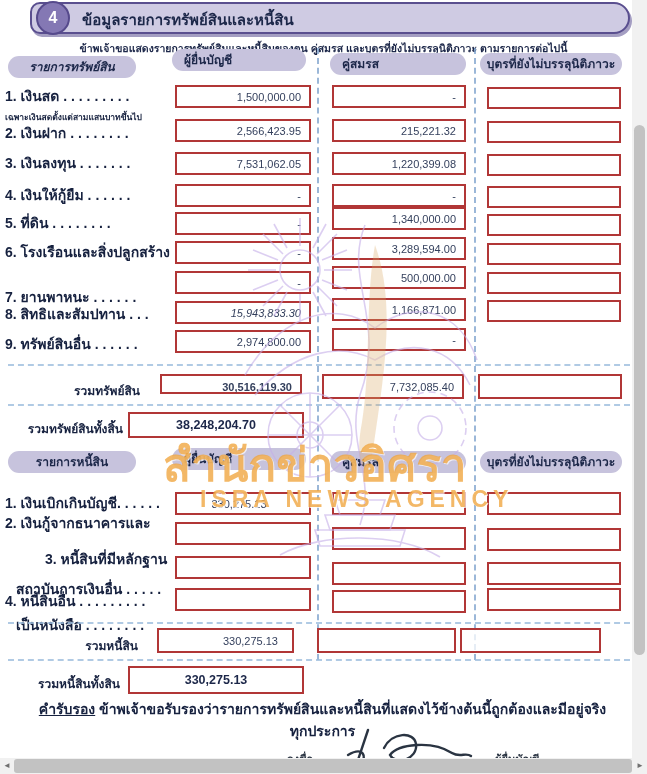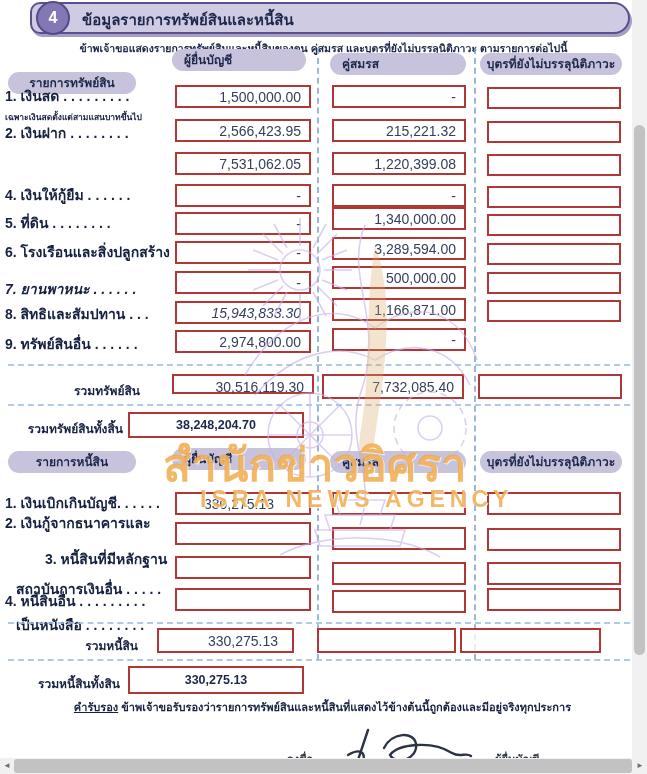--- a/index.html
+++ b/index.html
@@ -12,38 +12,38 @@
   .hdr-num{position:absolute;left:36px;top:1px;width:34px;height:34px;border-radius:50%;
            background:#8478b4;border:2px solid #564a8c;box-sizing:border-box;color:#fff;
            font-weight:bold;font-size:16px;text-align:center;line-height:30px;z-index:2;}
   .hdr-title{position:absolute;left:82px;top:8px;font-size:15px;font-weight:bold;color:#1c2749;z-index:2;}
   .subtitle{position:absolute;left:0;top:40px;width:647px;text-align:center;font-size:10.5px;font-weight:600;color:#1c2749;}
   
   .pill{position:absolute;height:22px;background:#c7c3dd;border-radius:12px;box-sizing:border-box;
         font-size:12px;font-weight:bold;color:#1c2749;line-height:22px;padding:0 12px;}
   
   .rbox{position:absolute;box-sizing:border-box;border:2px solid #b13636;background:rgba(255,255,255,.75);
-        font-size:14px;color:#333f5c;text-align:right;padding-right:8px;}
+        font-size:11px;color:#333f5c;text-align:right;padding-right:8px;}
   .rbox.center{text-align:center;padding-right:0;font-weight:bold;font-size:12.5px;color:#1c2749;}
   
   .rlabel{position:absolute;left:5px;font-size:14px;font-weight:600;color:#16213f;white-space:nowrap;}
   .rlabel.ind{left:16px;margin-top:48px;}
   .note{position:absolute;left:5px;font-size:8.5px;font-weight:600;color:#16213f;white-space:nowrap;}
   .tlabel{position:absolute;font-size:12px;font-weight:bold;color:#16213f;text-align:right;}
   
   .vdash{position:absolute;top:48px;height:612px;width:0;border-left:2px dashed #7aa0cc;opacity:.75;}
   .hdash{position:absolute;left:8px;width:622px;height:0;border-top:2px dashed #9dbede;opacity:.8;}
   
   .wm{position:absolute;z-index:5;pointer-events:none;}
   .wm-thai{left:163px;top:428px;font-size:46px;font-weight:bold;color:rgba(240,164,60,.78);
            text-shadow:1px 1px 0 rgba(255,255,255,.7);white-space:nowrap;}
   .wm-eng{left:200px;top:486px;font-size:23px;font-weight:bold;letter-spacing:5px;
           color:rgba(240,164,60,.78);text-shadow:1px 1px 0 rgba(255,255,255,.8);white-space:nowrap;}
   
-  .cert{position:absolute;left:30px;top:698px;width:585px;text-align:center;font-size:11px;
+  .cert{position:absolute;left:30px;top:698px;width:585px;text-align:center;font-size:14px;
         font-weight:600;color:#16213f;}
   .cert b{text-decoration:underline;font-weight:bold;}
   .siglabel{position:absolute;font-size:11px;font-weight:600;color:#2a3442;}
   
   .vscroll{position:absolute;right:0;top:0;width:15px;height:758px;background:#f1f1f1;z-index:10;}
   .vthumb{position:absolute;left:2px;top:125px;width:11px;height:530px;background:#c2c2c2;border-radius:6px;}
   .hscroll{position:absolute;left:0;top:758px;width:647px;height:16px;background:#f1f1f1;z-index:11;}
   .hthumb{position:absolute;left:14px;top:1px;width:618px;height:14px;background:#c2c2c2;border-radius:3px;}
   .harrow{position:absolute;top:0;width:14px;height:16px;background:#f1f1f1;color:#707070;
           font-size:8px;line-height:16px;text-align:center;}
@@ -54,72 +54,73 @@
 <div class="page">
 
   <div class="hdr-bar"></div>
   <div class="hdr-num">4</div>
   <div class="hdr-title">ข้อมูลรายการทรัพย์สินและหนี้สิน</div>
   <div class="subtitle">ข้าพเจ้าขอแสดงรายการทรัพย์สินและหนี้สินของตน คู่สมรส และบุตรที่ยังไม่บรรลุนิติภาวะ ตามรายการต่อไปนี้</div>
 
   <div class="vdash" style="left:317px;"></div>
   <div class="vdash" style="left:474px;"></div>
 
-  <div class="pill" style="left:8px;top:72px;width:128px;text-align:center;">รายการทรัพย์สิน</div>
+  <div class="pill" style="left:8px;top:56px;width:128px;text-align:center;font-style:italic;">รายการทรัพย์สิน</div>
   <div class="pill" style="left:172px;top:49px;width:134px;">ผู้ยื่นบัญชี</div>
   <div class="pill" style="left:330px;top:53px;width:136px;">คู่สมรส</div>
   <div class="pill" style="left:480px;top:53px;width:142px;text-align:center;padding:0 4px;">บุตรที่ยังไม่บรรลุนิติภาวะ</div>
 
   <div class="rlabel" style="top:85px;line-height:23px;">1. เงินสด  .  .  .  .  .  .  .  .  .</div>
   <div class="rbox" style="left:175px;top:85px;width:136px;height:23px;line-height:20px;">1,500,000.00</div>
   <div class="rbox" style="left:332px;top:85px;width:134px;height:23px;line-height:20px;">-</div>
   <div class="rbox" style="left:487px;top:87px;width:134px;height:22px;line-height:19px;"></div>
   <div class="note" style="top:110px;">เฉพาะเงินสดตั้งแต่สามแสนบาทขึ้นไป</div>
 
   <div class="rlabel" style="top:122px;line-height:23px;">2. เงินฝาก  .  .  .  .  .  .  .  .</div>
   <div class="rbox" style="left:175px;top:119px;width:136px;height:23px;line-height:20px;">2,566,423.95</div>
   <div class="rbox" style="left:332px;top:119px;width:134px;height:23px;line-height:20px;">215,221.32</div>
   <div class="rbox" style="left:487px;top:121px;width:134px;height:22px;line-height:19px;"></div>
 
+  <div class="rlabel" style="top:152px;line-height:23px;">3. เงินลงทุน  .  .  .  .  .  .  .</div>
   <div class="rbox" style="left:175px;top:152px;width:136px;height:23px;line-height:20px;">7,531,062.05</div>
   <div class="rbox" style="left:332px;top:152px;width:134px;height:23px;line-height:20px;">1,220,399.08</div>
   <div class="rbox" style="left:487px;top:154px;width:134px;height:22px;line-height:19px;"></div>
 
   <div class="rlabel" style="top:184px;line-height:23px;">4. เงินให้กู้ยืม  .  .  .  .  .  .</div>
   <div class="rbox" style="left:175px;top:184px;width:136px;height:23px;line-height:20px;">-</div>
   <div class="rbox" style="left:332px;top:184px;width:134px;height:23px;line-height:20px;">-</div>
   <div class="rbox" style="left:487px;top:186px;width:134px;height:22px;line-height:19px;"></div>
 
   <div class="rlabel" style="top:212px;line-height:23px;">5. ที่ดิน  .  .  .  .  .  .  .  .</div>
   <div class="rbox" style="left:175px;top:212px;width:136px;height:23px;line-height:20px;">-</div>
   <div class="rbox" style="left:332px;top:207px;width:134px;height:23px;line-height:20px;padding-left:25px;">1,340,000.00</div>
   <div class="rbox" style="left:487px;top:214px;width:134px;height:22px;line-height:19px;"></div>
 
   <div class="rlabel" style="top:241px;line-height:23px;">6. โรงเรือนและสิ่งปลูกสร้าง</div>
   <div class="rbox" style="left:175px;top:241px;width:136px;height:23px;line-height:20px;">-</div>
   <div class="rbox" style="left:332px;top:237px;width:134px;height:23px;line-height:20px;">3,289,594.00</div>
   <div class="rbox" style="left:487px;top:243px;width:134px;height:22px;line-height:19px;"></div>
 
-  <div class="rlabel" style="top:278px;line-height:23px;font-style:italic;">7. ยานพาหนะ  .  .  .  .  .  .</div>
+  <div class="rlabel" style="top:286px;line-height:23px;">7. ยานพาหนะ  .  .  .  .  .  .</div>
   <div class="rbox" style="left:175px;top:271px;width:136px;height:23px;line-height:20px;">-</div>
   <div class="rbox" style="left:332px;top:266px;width:134px;height:23px;line-height:20px;">500,000.00</div>
   <div class="rbox" style="left:487px;top:272px;width:134px;height:22px;line-height:19px;"></div>
 
   <div class="rlabel" style="top:303px;line-height:23px;">8. สิทธิและสัมปทาน  .  .  .</div>
   <div class="rbox" style="left:175px;top:301px;width:136px;height:23px;line-height:20px;font-style:italic;">15,943,833.30</div>
   <div class="rbox" style="left:332px;top:298px;width:134px;height:23px;line-height:20px;">1,166,871.00</div>
   <div class="rbox" style="left:487px;top:300px;width:134px;height:22px;line-height:19px;"></div>
 
   <div class="rlabel" style="top:333px;line-height:23px;">9. ทรัพย์สินอื่น  .  .  .  .  .  .</div>
   <div class="rbox" style="left:175px;top:330px;width:136px;height:23px;line-height:20px;padding-left:24px;">2,974,800.00</div>
   <div class="rbox" style="left:332px;top:328px;width:134px;height:23px;line-height:20px;">-</div>
 
   <div class="hdash" style="top:364px;"></div>
   <div class="tlabel" style="left:8px;top:381px;width:132px;">รวมทรัพย์สิน</div>
-  <div class="rbox" style="left:172px;top:374px;width:142px;height:20px;line-height:22px;">30,516,119.30</div>
+  <div class="rbox" style="left:160px;top:374px;width:142px;height:20px;line-height:22px;font-weight:bold;">30,516,119.30</div>
   <div class="rbox" style="left:322px;top:374px;width:142px;height:25px;line-height:22px;">7,732,085.40</div>
   <div class="rbox" style="left:478px;top:374px;width:144px;height:25px;line-height:22px;"></div>
   <div class="hdash" style="top:404px;"></div>
 
   <div class="tlabel" style="left:8px;top:419px;width:115px;">รวมทรัพย์สินทั้งสิ้น</div>
   <div class="rbox center" style="left:128px;top:412px;width:176px;height:26px;line-height:23px;">38,248,204.70</div>
 
   <div class="pill" style="left:8px;top:451px;width:128px;text-align:center;">รายการหนี้สิน</div>
   <div class="pill" style="left:172px;top:448px;width:134px;">ผู้ยื่นบัญชี</div>
   <div class="pill" style="left:330px;top:451px;width:136px;">คู่สมรส</div>

